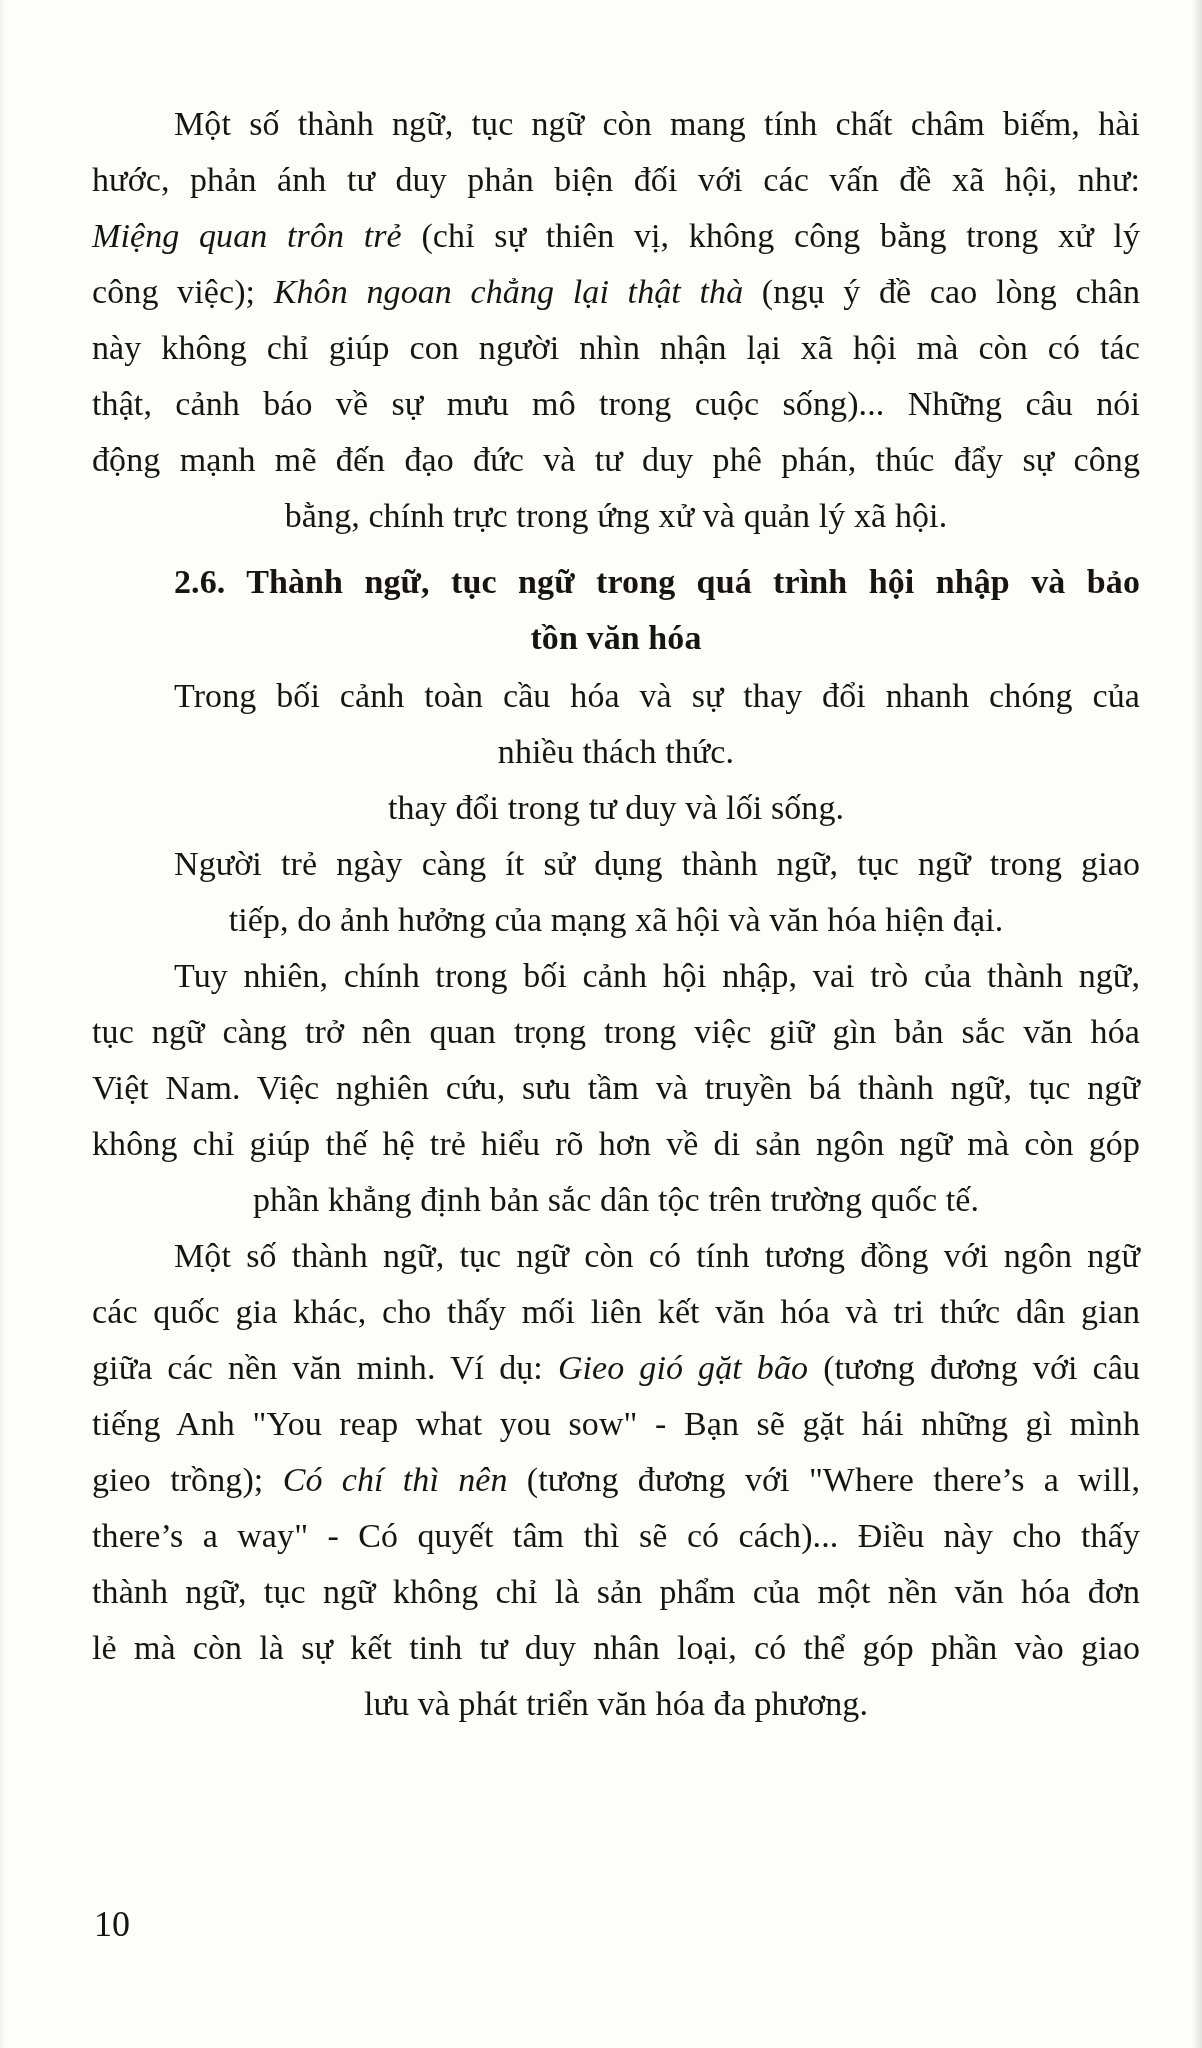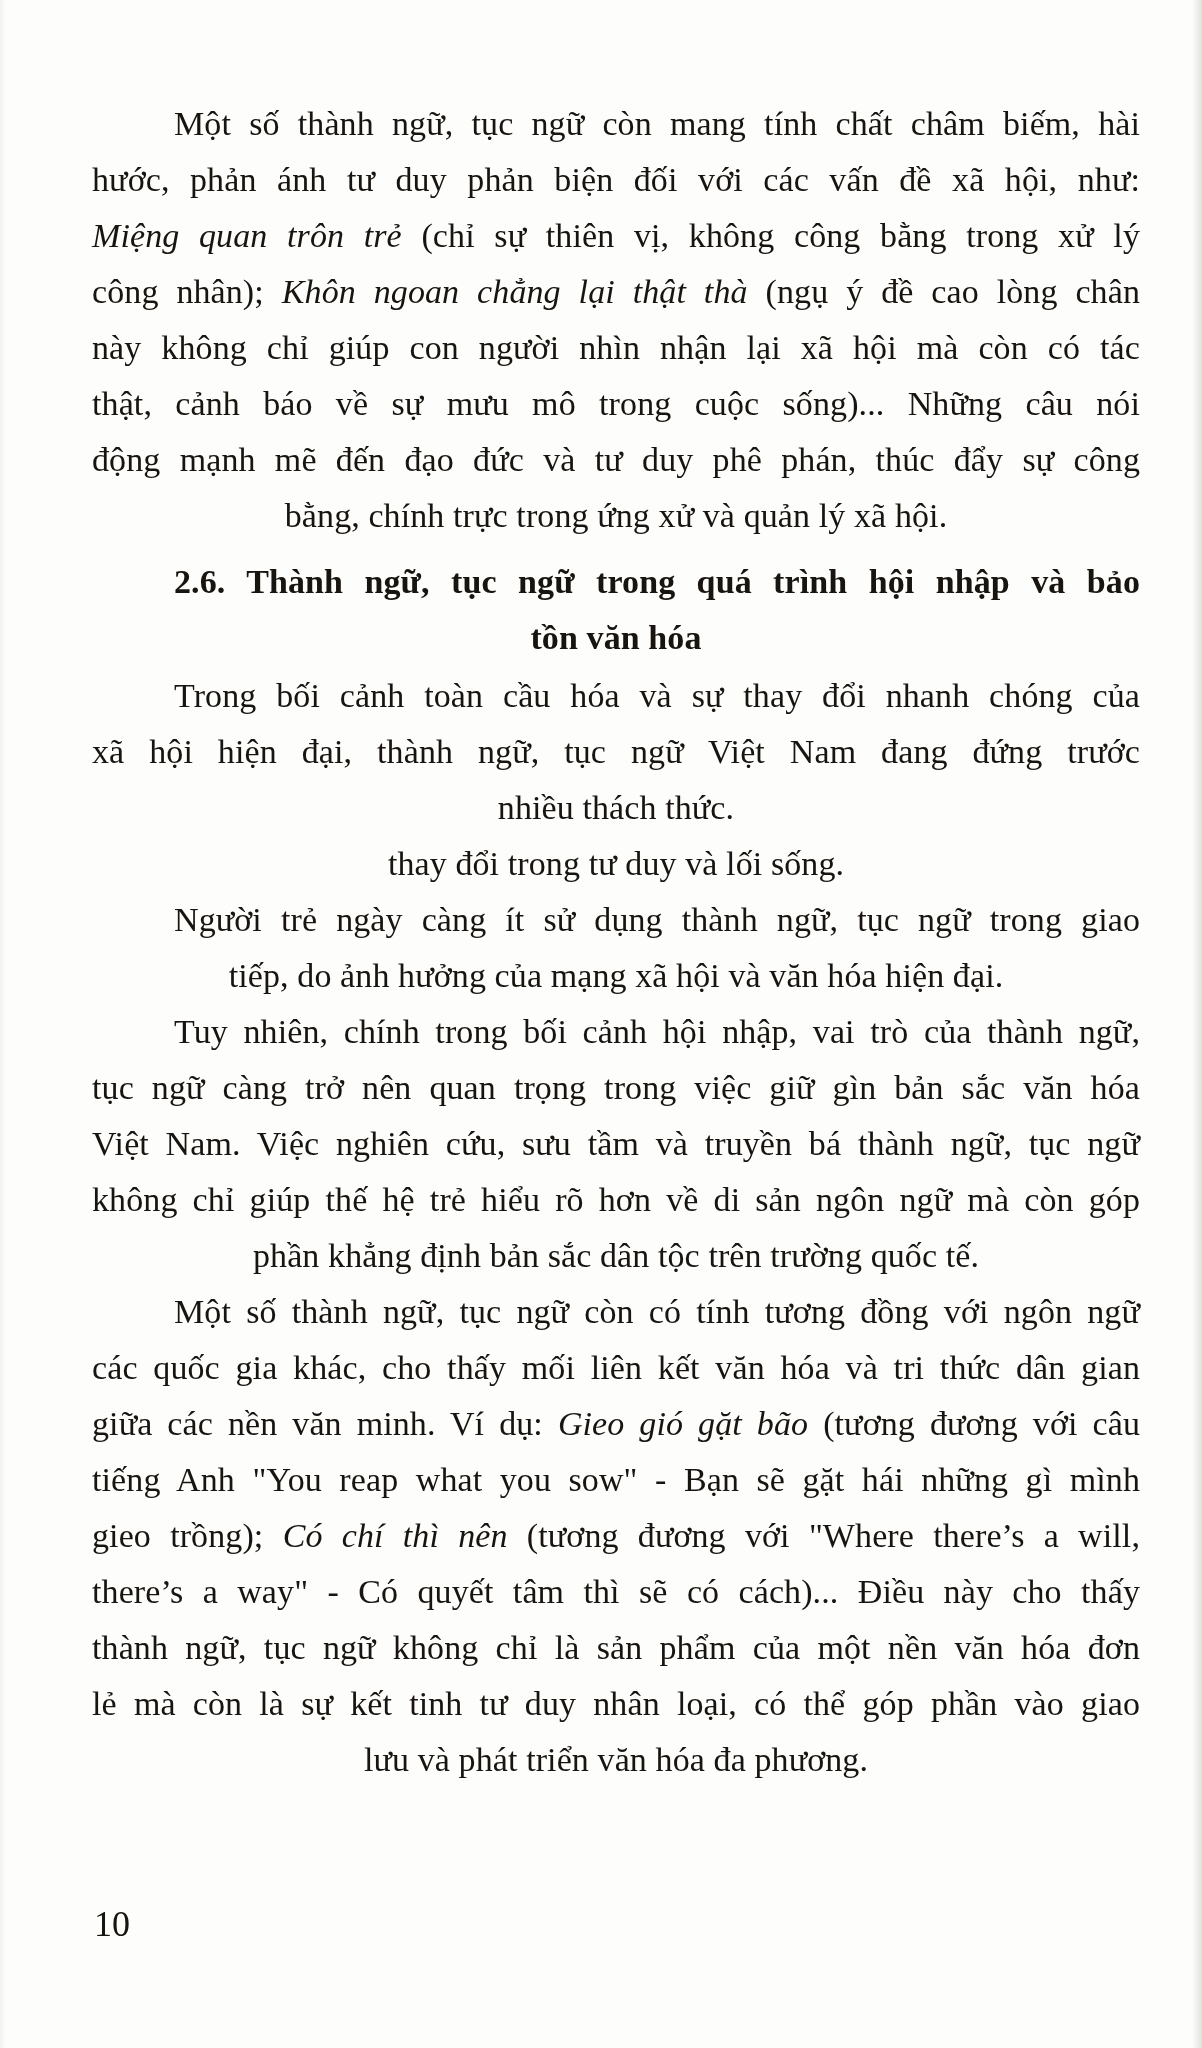--- a/index.html
+++ b/index.html
@@ -64,33 +64,32 @@
 </head>
 <body>
 
 <div class="page">
   <div class="edge-shadow-left"></div>
   <div class="text-block">
       <div class="paragraph">
         <div class="ln just ind"><span>Một số thành ngữ, tục ngữ còn mang tính chất châm biếm, hài</span></div>
         <div class="ln just"><span>hước, phản ánh tư duy phản biện đối với các vấn đề xã hội, như:</span></div>
         <div class="ln just"><span class="it">Miệng quan trôn trẻ</span><span> (chỉ sự thiên vị, không công bằng trong xử lý</span></div>
-        <div class="ln just"><span>công nhân); </span><span class="it">Khôn ngoan chẳng lại thật thà</span><span> (ngụ ý đề cao lòng chân</span></div>
+        <div class="ln just"><span>công việc); </span><span class="it">Khôn ngoan chẳng lại thật thà</span><span> (ngụ ý đề cao lòng chân</span></div>
         <div class="ln just"><span>này không chỉ giúp con người nhìn nhận lại xã hội mà còn có tác</span></div>
         <div class="ln just"><span>thật, cảnh báo về sự mưu mô trong cuộc sống)... Những câu nói</span></div>
         <div class="ln just"><span>động mạnh mẽ đến đạo đức và tư duy phê phán, thúc đẩy sự công</span></div>
         <div class="ln"><span>bằng, chính trực trong ứng xử và quản lý xã hội.</span></div>
       </div>
       <div class="paragraph heading">
         <div class="ln just ind"><span>2.6. Thành ngữ, tục ngữ trong quá trình hội nhập và bảo</span></div>
         <div class="ln"><span>tồn văn hóa</span></div>
       </div>
       <div class="paragraph">
         <div class="ln just ind"><span>Trong bối cảnh toàn cầu hóa và sự thay đổi nhanh chóng của</span></div>
-        <div class="ln just"><span>xã hội hiện đại, thành ngữ, tục ngữ Việt Nam đang đứng trước</span></div>
         <div class="ln"><span>nhiều thách thức.</span></div>
       </div>
       <div class="paragraph">
         <div class="ln"><span>thay đổi trong tư duy và lối sống.</span></div>
       </div>
       <div class="paragraph">
         <div class="ln just ind"><span>Người trẻ ngày càng ít sử dụng thành ngữ, tục ngữ trong giao</span></div>
         <div class="ln"><span>tiếp, do ảnh hưởng của mạng xã hội và văn hóa hiện đại.</span></div>
       </div>
       <div class="paragraph">

